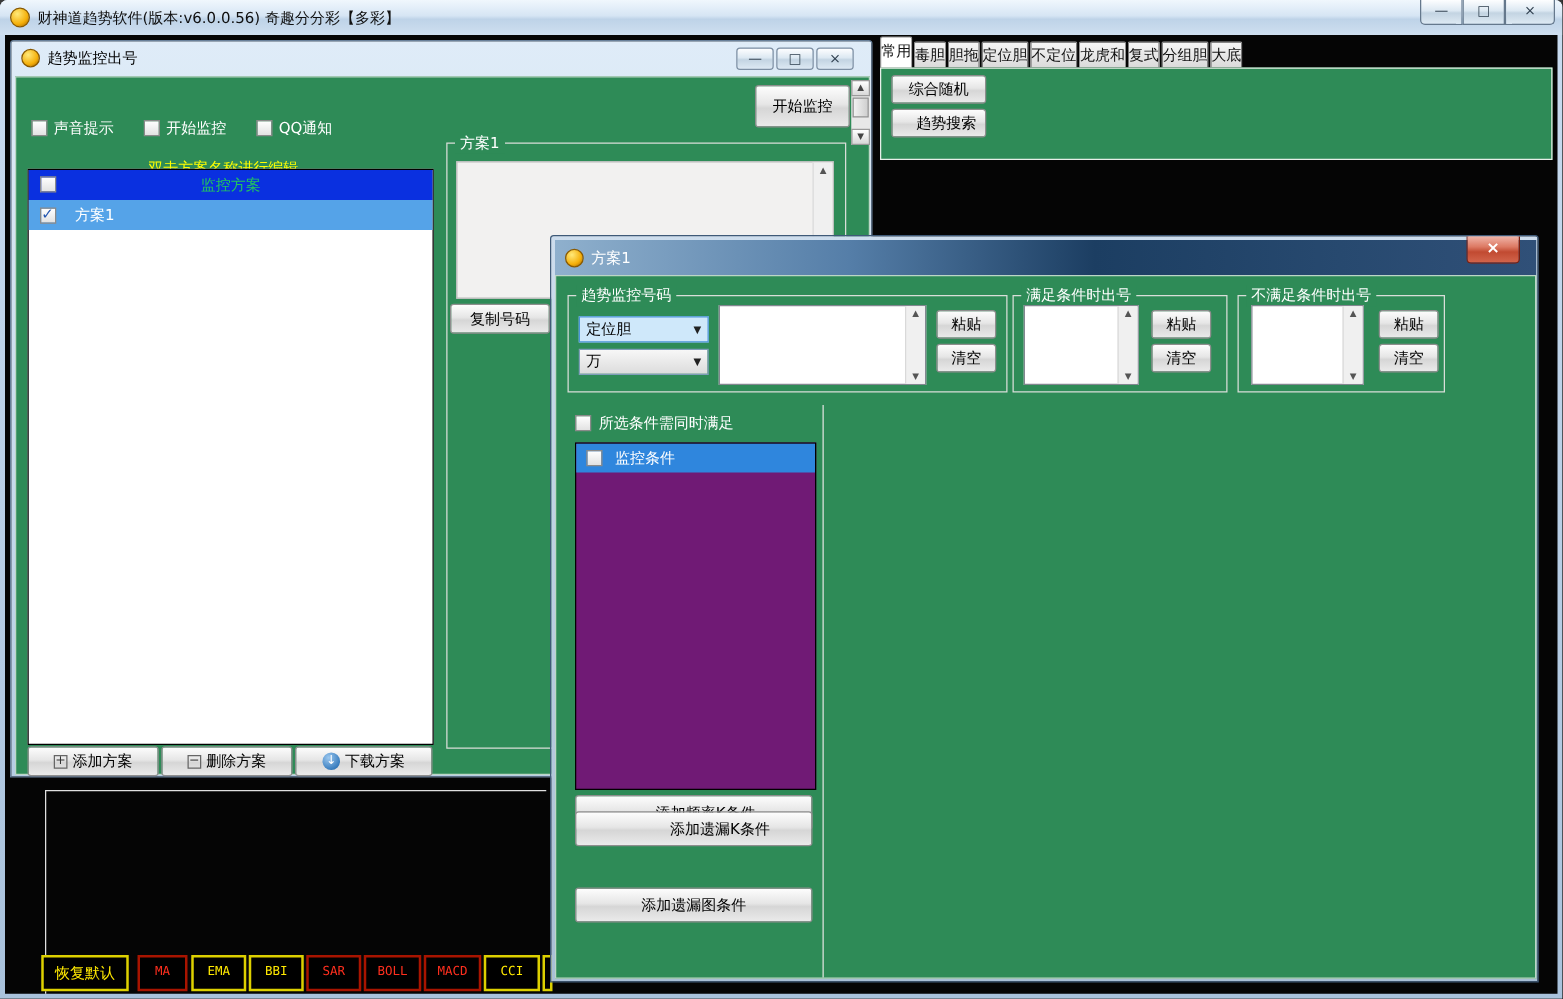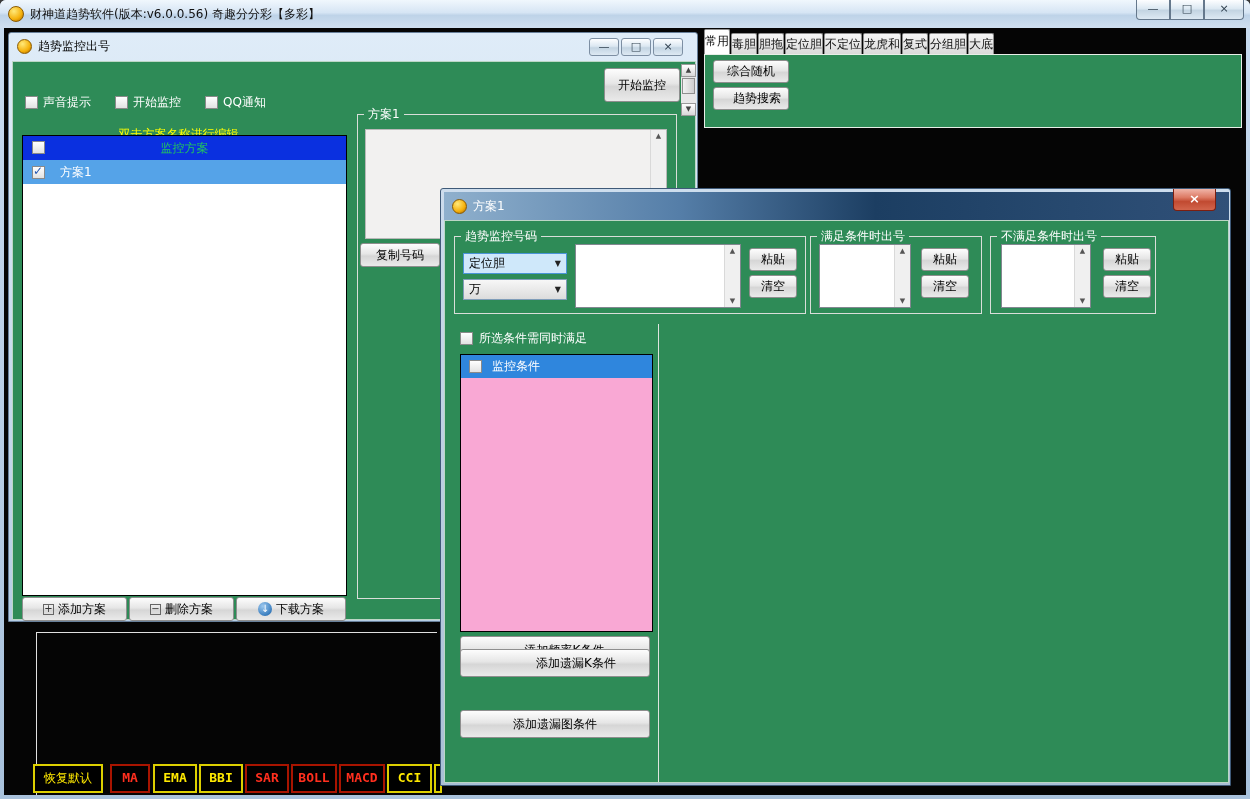--- a/index.html
+++ b/index.html
@@ -17,21 +17,21 @@
     background:linear-gradient(#fdfeff,#dce8f2 45%,#c3d4e2 55%,#dde9f3);
     color:#30404f;text-align:center;line-height:18px;font-size:11px;}
   .cap-btn.first{border-radius:0 0 0 4px;}
   .cap-btn.last{border-radius:0 0 4px 0;width:40px;}
   #main-client{position:absolute;left:4px;top:28px;right:4px;bottom:4px;background:#050505;}
 
   
   .chart-line-h{position:absolute;left:36px;top:632px;width:401px;height:1px;background:#e0e0e0;}
   .chart-line-v{position:absolute;left:36px;top:632px;width:1px;height:163px;background:#e0e0e0;}
   .ind{position:absolute;top:764px;height:29px;background:#000;border:2px solid;box-sizing:border-box;
-    text-align:center;line-height:24px;font-family:"DejaVu Sans Mono","Liberation Mono",monospace;font-weight:bold;font-size:13px;}
+    text-align:center;line-height:24px;font-family:"DejaVu Sans Mono","Liberation Mono",monospace;font-weight:normal;font-size:10px;}
   .ind.y{border-color:#ddd000;color:#ffe900;}
   .ind.r{border-color:#a81400;color:#ff2f1e;}
   .ind.cn{font-family:"DejaVu Sans","Liberation Sans",sans-serif;font-weight:normal;font-size:12px;}
 
   
   .btn{position:absolute;border:1px solid #8e8e8e;border-radius:3px;box-sizing:border-box;color:#000;
     background:linear-gradient(#fdfdfd,#e6e6e6 45%,#d6d6d6 55%,#eaeaea);
     display:flex;align-items:center;justify-content:center;gap:4px;text-align:center;}
   .cb{width:13px;height:13px;background:linear-gradient(#fff,#e2e2e2);border:1px solid #8a8a8a;
     box-sizing:border-box;position:relative;flex:none;display:inline-block;}
@@ -117,21 +117,21 @@
   #btn-paste2{left:110px;top:11px;width:48px;height:23px;}
   #btn-clear2{left:110px;top:38px;width:48px;height:23px;}
   
   #grp-nomatch{left:545px;top:15px;width:166px;height:78px;}
   #ta-nomatch{left:10px;top:7px;width:90px;height:64px;}
   #btn-paste3{left:112px;top:11px;width:48px;height:23px;}
   #btn-clear3{left:112px;top:38px;width:48px;height:23px;}
   #btn-save{left:719px;top:12px;width:62px;height:78px;}
   #dlg-sep{position:absolute;left:213px;top:103px;width:1px;height:458px;background:#dfe4df;}
   #dlg-cbrow{position:absolute;left:15px;top:109px;display:flex;align-items:center;gap:6px;color:#fff;}
-  #cond-list{position:absolute;left:15px;top:133px;width:193px;height:278px;background:#f9a8d4;border:1px solid #000;box-sizing:border-box;}
+  #cond-list{position:absolute;left:15px;top:133px;width:193px;height:278px;background:#701a75;border:1px solid #000;box-sizing:border-box;}
   #cond-header{position:relative;height:23px;background:#2f86dd;display:flex;align-items:center;}
   #cond-header .cb{margin-left:8px;}
   #cond-header .hlabel{color:#fff;margin-left:10px;}
   .dlg-act{left:15px;width:190px;height:28px;}
 
   [data-interactable]{cursor:default;}
 </style>
 </head>
 <body>
 

